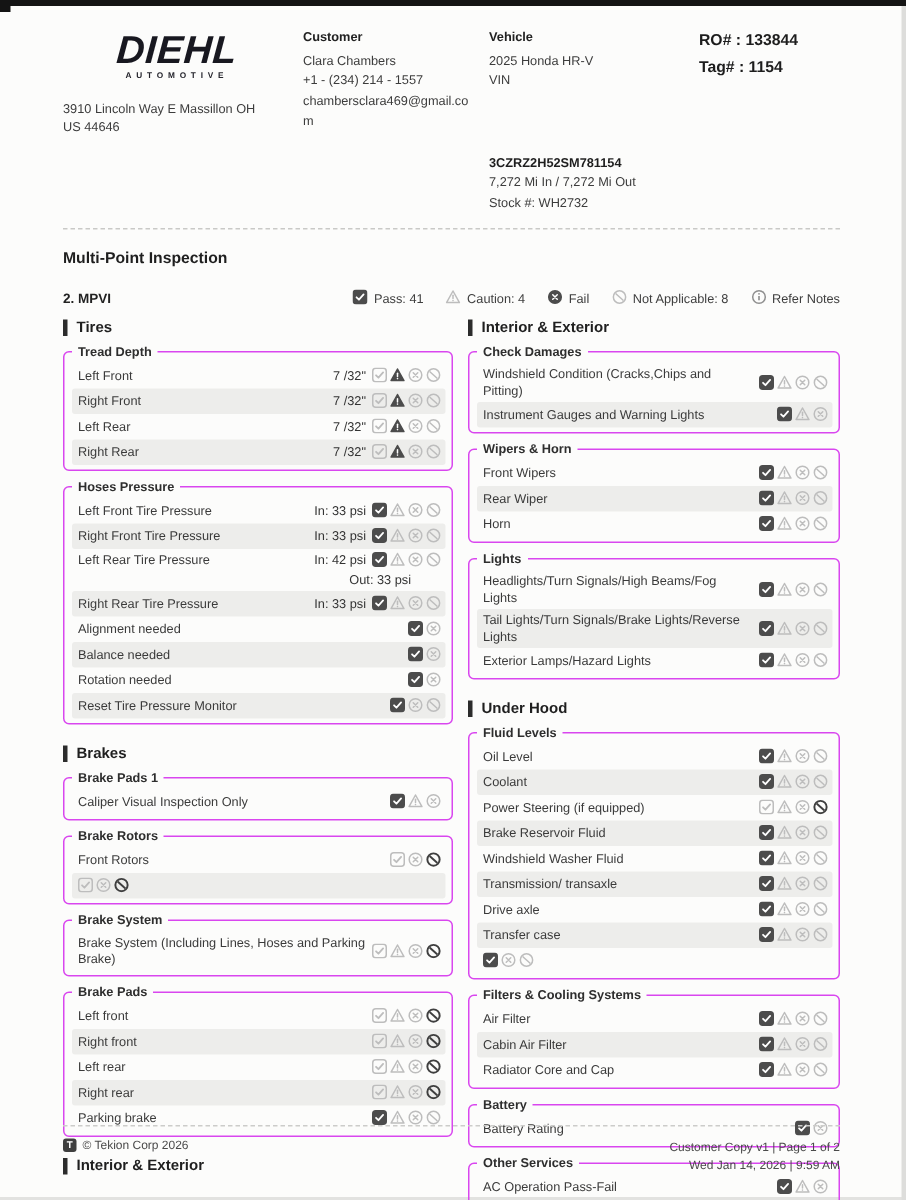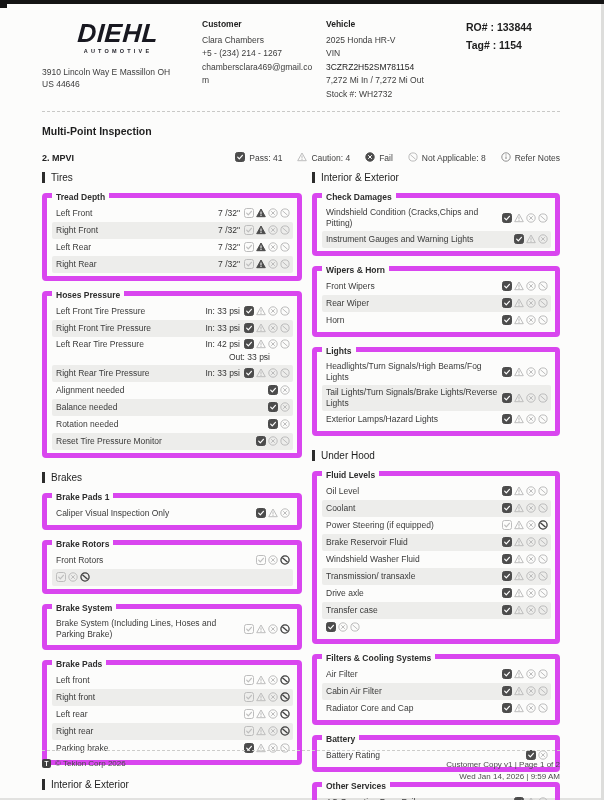--- a/index.html
+++ b/index.html
@@ -17,43 +17,43 @@
   .hdr-col-logo { width:160px; }
   .logo { margin:6px 0 0 22px; text-align:center; width:108px; }
   .logo-word { font-style:italic; font-weight:900; font-size:26px; letter-spacing:0.5px; color:#181820; line-height:1; transform:skewX(-4deg); }
   .logo-sub { font-size:5.5px; font-weight:700; letter-spacing:3.2px; color:#23232b; margin-top:2px; }
   .addr { font-size:8.5px; color:#3c3c3c; line-height:1.45; margin-top:12px; width:152px; }
   .hdr-col { font-size:8.5px; color:#3c3c3c; line-height:1.6; }
   .hdr-col.customer { width:124px; padding-top:4px; }
   .hdr-col.vehicle  { width:130px; padding-top:4px; }
   .hdr-title { font-weight:700; color:#222; margin-bottom:2px; }
   .email { width:112px; word-break:break-all; }
-  .vin { font-weight:400; color:#1e1e1e; }
+  .vin { font-weight:700; color:#1e1e1e;margin-top:41px; }
   .hdr-col.ro { flex:1; padding:4px 0 0 10px; font-size:10.5px; font-weight:700; color:#1d1d1d; line-height:1.75; }
   .hdr-divider { border-top:1px dashed #c9c9c7; margin-top:9px; }
 
   
   .doc-title { font-size:10.5px; font-weight:700; color:#1f1f1f; margin-top:13px; }
   .mpvi-line { display:flex; align-items:center; margin-top:15px;gap:39px; }
   .mpvi-name { font-size:9px; font-weight:700; color:#222; }
   .legend { display:flex; align-items:center; gap:15px; margin-left:auto; }
   .legend-item { display:flex; align-items:center; gap:4px; font-size:8.5px; color:#3e3e3e; }
 
   
   .cols { display:flex; gap:10px; margin-top:8px; align-items:flex-start; }
   .col-left { width:260px; }
   .col-right { flex:1; }
 
   .section { margin-top:14px; }
   .section:first-child { margin-top:0; }
   .sec-head { display:flex; align-items:center; }
   .sec-bar { width:3px; height:11px; background:#2c2c2c; margin-right:6px; }
-  .sec-title { font-size:10px; font-weight:400; color:#1f1f1f; }
-
-  .group { position:relative; border:5px solid #d946ef; border-radius:4px; margin-top:10px; padding:7px 4px 3px 5px; }
+  .sec-title { font-size:10px; font-weight:700; color:#1f1f1f; }
+
+  .group { position:relative; border:1px solid #d946ef; border-radius:4px; margin-top:10px; padding:7px 4px 3px 5px; }
   .group-title { position:absolute; top:-6px; left:5px; background:#fcfcfb; padding:0 4px; font-size:8.5px; font-weight:700; color:#2e2e2e; }
 
   .row { display:flex; align-items:center; flex-wrap:wrap; min-height:17px; padding:2px 3px 2px 4px; border-radius:2px; font-size:8.5px; color:#3a3a3a; }
   .rows .row:nth-child(even) { background:#ededeb; }
   .row-label { flex:1; line-height:1.3; padding-right:4px; }
   .row-value { white-space:nowrap; margin-right:4px; color:#333; }
   .icons { display:flex; align-items:center; gap:2px; }
   .icons svg { display:block; }
   .value2 { width:100%; text-align:right; padding:2px 20px 1px 0; color:#333; }
 
@@ -81,21 +81,21 @@
           <div class="logo-sub">AUTOMOTIVE</div>
         </div>
         <div class="addr">
           <div>3910 Lincoln Way E Massillon OH</div>
           <div>US 44646</div>
         </div>
       </div>
       <div class="hdr-col customer">
         <div class="hdr-title">Customer</div>
         <div>Clara Chambers</div>
-        <div>+5 - (234) 214 - 1267</div>
+        <div>+1 - (234) 214 - 1557</div>
         <div class="email">chambersclara469@gmail.com</div>
       </div>
       <div class="hdr-col vehicle">
         <div class="hdr-title">Vehicle</div>
         <div>2025 Honda HR-V</div>
         <div>VIN</div>
         <div class="vin">3CZRZ2H52SM781154</div>
         <div>7,272 Mi In / 7,272 Mi Out</div>
         <div>Stock #: WH2732</div>
       </div>

